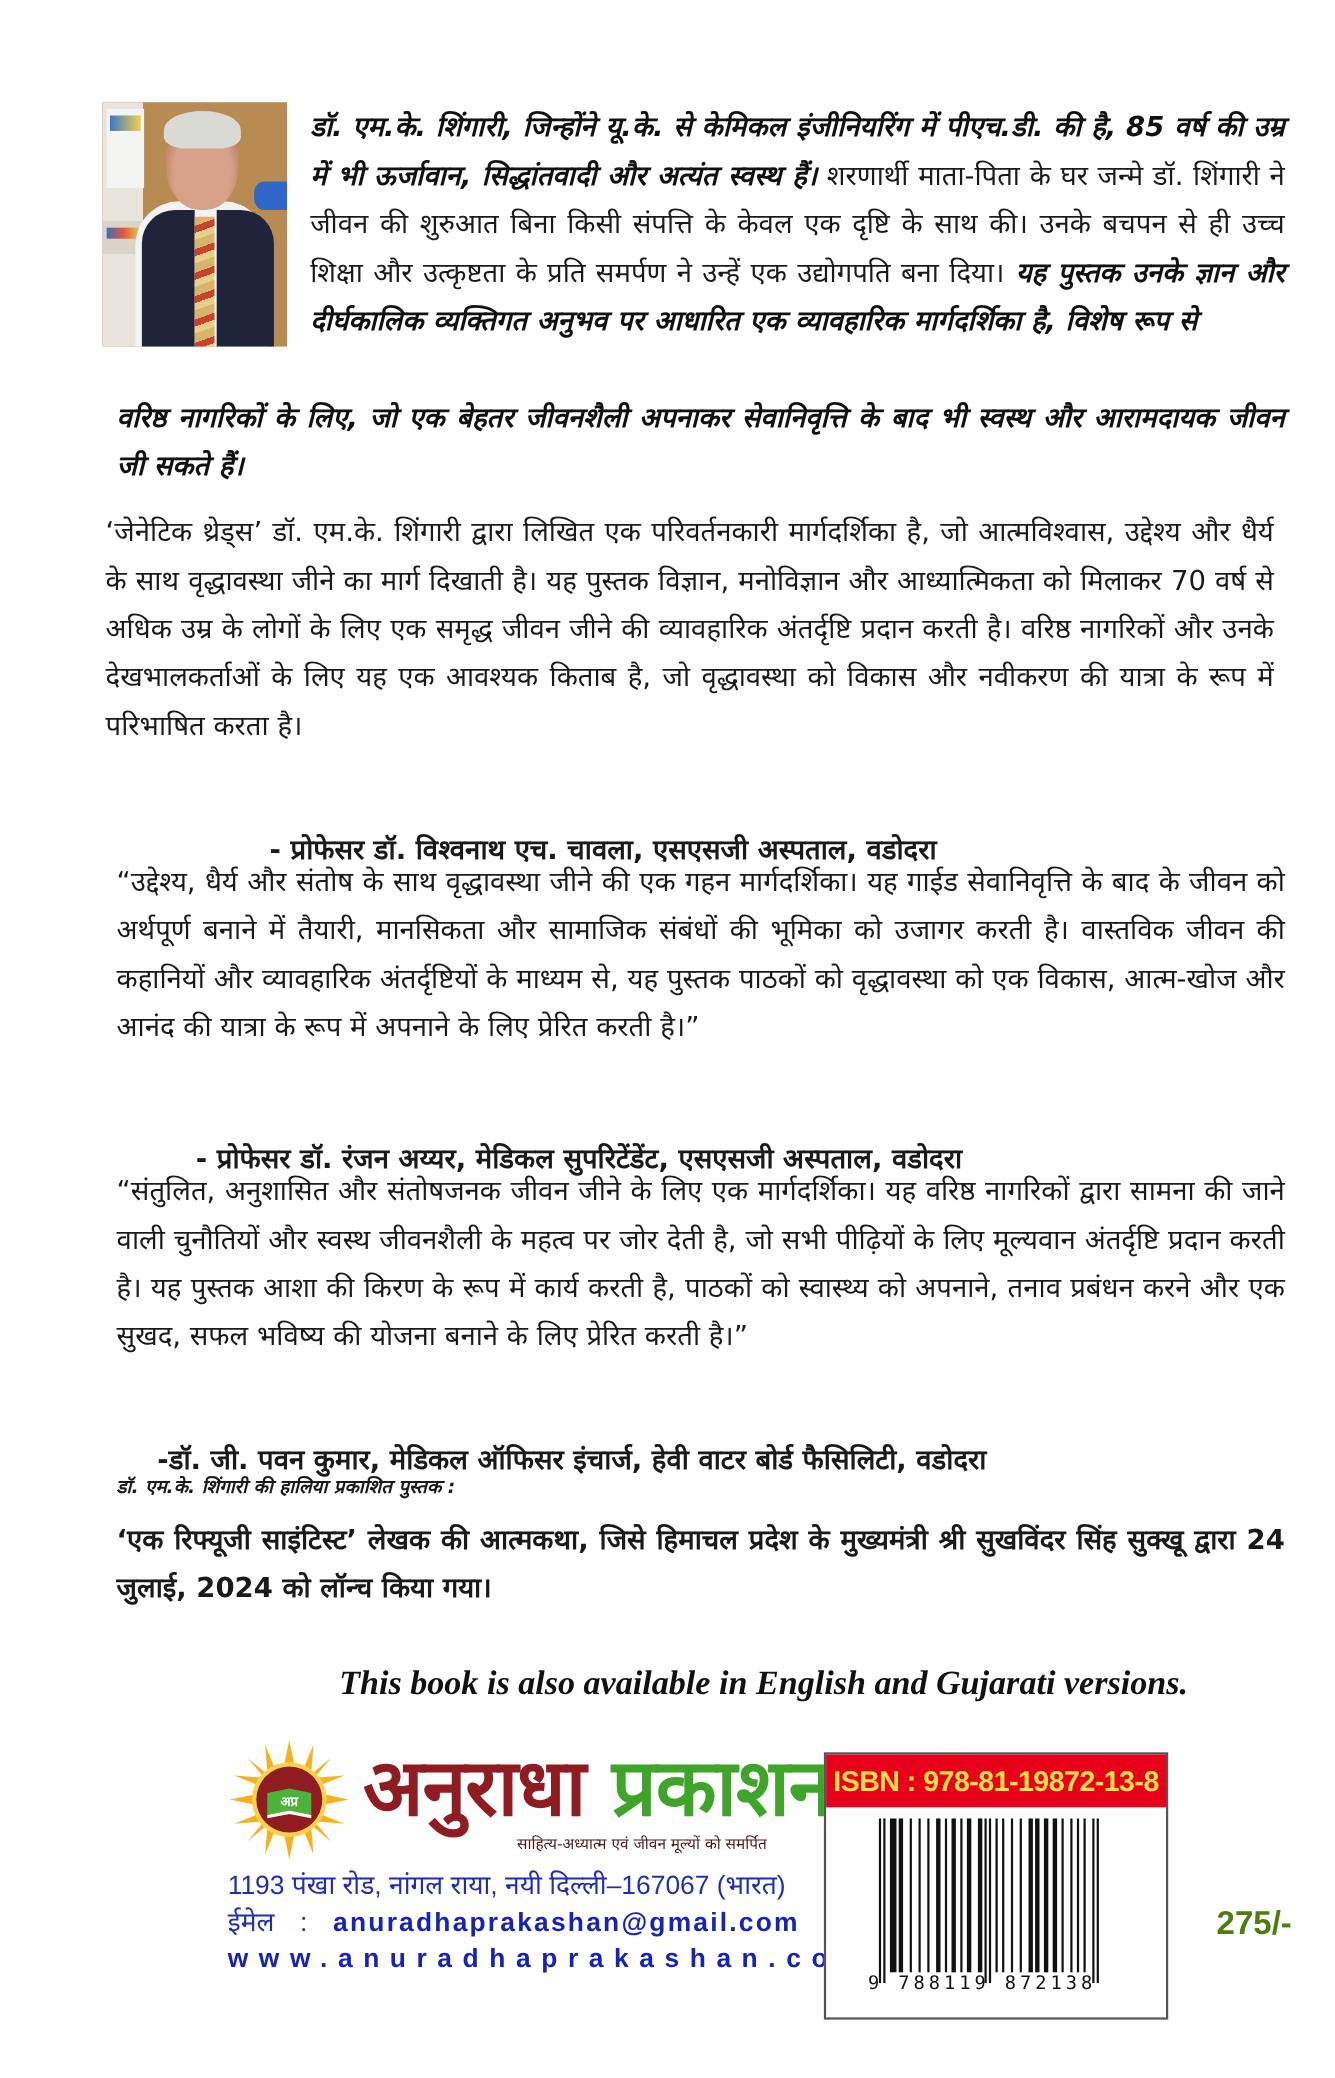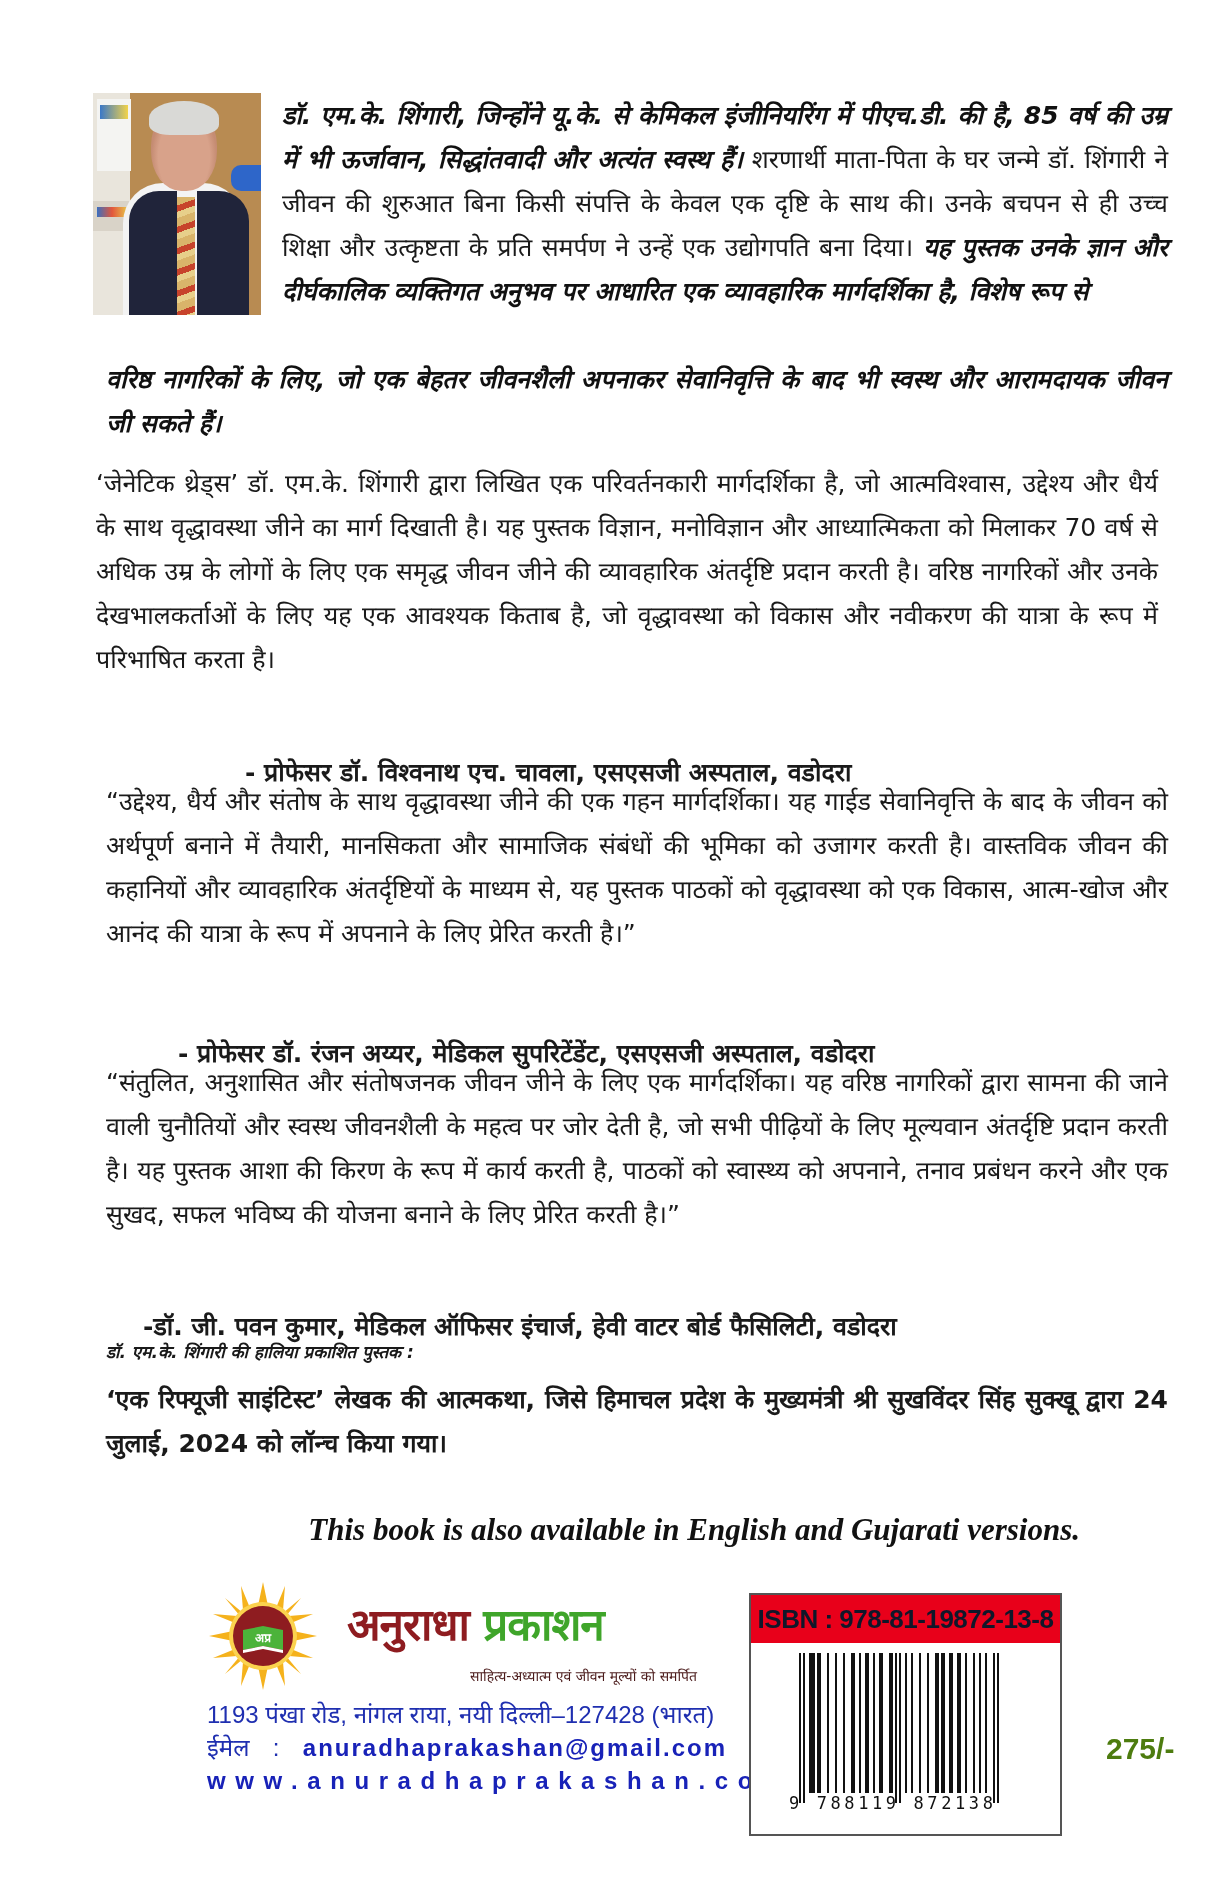--- a/index.html
+++ b/index.html
@@ -40,32 +40,32 @@
   .q2 { left:106px; top:1061px; width:1062px; }
   .a3 { left:143px; top:1285px; }
   .recent-title { left:106px; top:1330px; font-size:17px; font-weight:bold; line-height:44px; white-space:nowrap;font-style:italic; }
   .recent-book { left:106px; top:1378px; width:1062px; font-size:25px; font-weight:bold; line-height:44px; text-align:justify; }
 
   .tagline { left:180px; top:1512px; width:900px; text-align:right; font-family:"Liberation Serif", "DejaVu Serif", serif;
              font-style:italic; font-weight:bold; font-size:31px; color:#111; white-space:nowrap; }
 
   
   .sun { left:207px; top:1580px; width:112px; height:112px; }
-  .pub-name { left:347px; top:1585px; font-size:44px; font-weight:bold; line-height:80px; white-space:nowrap; letter-spacing:-1px; }
+  .pub-name { left:330px; top:1585px; font-size:72px; font-weight:bold; line-height:80px; white-space:nowrap; letter-spacing:-1px; }
   .pub-name .n1 { color:#8e1c20; }
   .pub-name .n2 { color:#3fa52a; }
   .pub-motto { left:470px; top:1666px; font-size:14px; color:#4a1a1a; white-space:nowrap; }
   .contact { left:207px; top:1698px; width:520px; color:#1f2fb0; font-family:"Liberation Sans", sans-serif; }
   .contact .line { font-size:24px; line-height:33px; white-space:nowrap; display:flex; justify-content:space-between; }
   .contact .email { font-weight:bold; letter-spacing:2px; color:#1822b8; }
   .contact .web { font-weight:bold; letter-spacing:9.6px; color:#1822b8; font-size:24px; }
 
   
   .isbn-box { left:749px; top:1593px; width:313px; height:243px; border:2px solid #555; box-sizing:border-box; background:#fff; }
-  .isbn-head { position:absolute; left:0; top:0; width:100%; height:48px; background:#e8001a; color:#0f172a;
+  .isbn-head { position:absolute; left:0; top:0; width:100%; height:48px; background:#e8001a; color:#fde047;
                font-family:"Liberation Sans", sans-serif; font-weight:bold; font-size:26px; line-height:48px; text-align:center; white-space:nowrap; letter-spacing:-0.5px; }
   .barcode { position:absolute; left:44px; top:58px; width:208px; height:150px; }
   .bar-digits { position:absolute; left:38px; top:198px; font-family:"DejaVu Sans Mono", monospace; font-size:17px; letter-spacing:3.6px; color:#111; white-space:nowrap; }
   .price { left:1106px; top:1732px; font-family:"Liberation Sans", sans-serif; font-weight:bold; font-size:30px; color:#4d7c0f;text-align:right; }
 </style>
 </head>
 <body>
 
 <div class="abs photo">
   <div class="wall"></div>
@@ -126,21 +126,21 @@
   <text x="56" y="62" text-anchor="middle" font-size="12" fill="#ffffff" font-weight="bold" font-family="DejaVu Sans, sans-serif">अप्र</text>
 </svg>
 <div class="abs pub-name">
   <span class="n1">अनुराधा</span>
   <span class="n2">प्रकाशन</span>
 </div>
 <div class="abs pub-motto">साहित्य-अध्यात्म एवं जीवन मूल्यों को समर्पित</div>
 
 <div class="abs contact">
   <div class="line">
-    <span>1193 पंखा रोड, नांगल राया, नयी दिल्ली–127428 (भारत)</span>
+    <span>1193 पंखा रोड, नांगल राया, नयी दिल्ली–167067 (भारत)</span>
   </div>
   <div class="line">
     <span>ईमेल</span>
     <span>:</span>
     <span class="email">anuradhaprakashan@gmail.com</span>
   </div>
   <div class="line">
     <span class="web">www.anuradhaprakashan.com</span>
   </div>
 </div>

